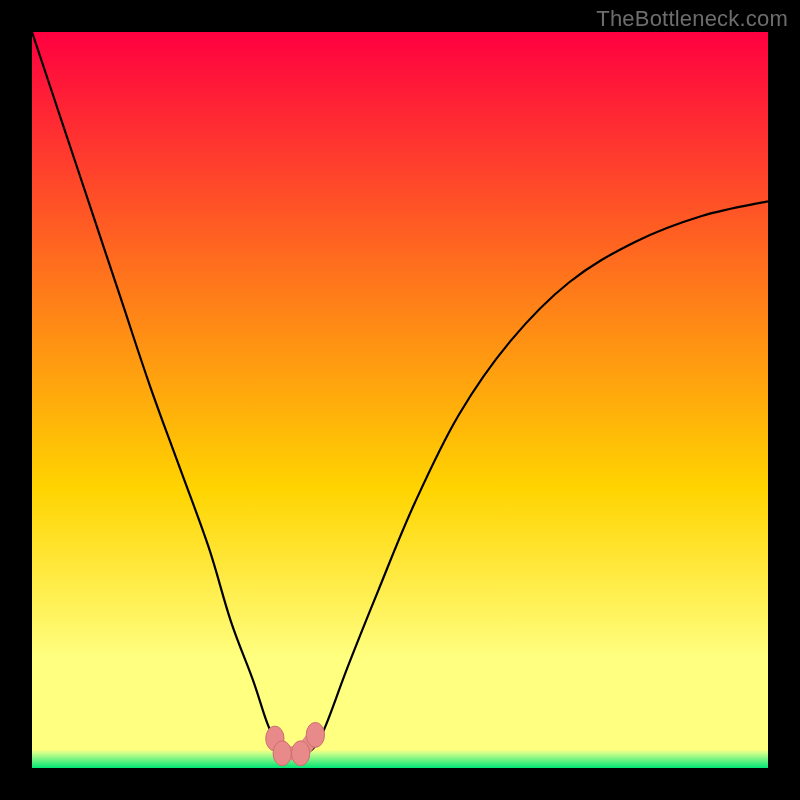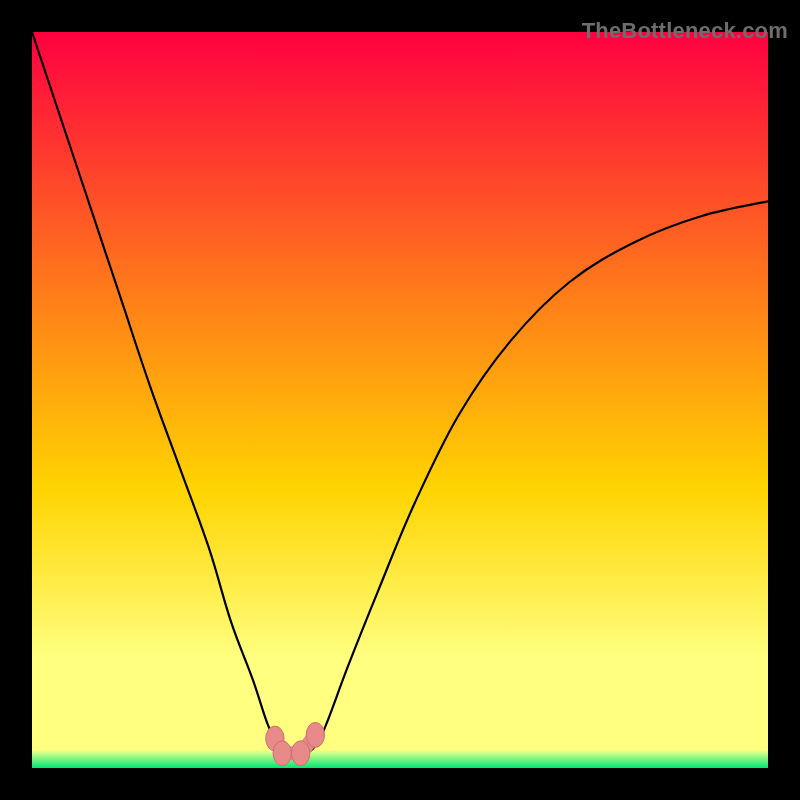--- a/index.html
+++ b/index.html
@@ -15,24 +15,23 @@
     width: 800px;
     height: 800px;
     background: #000;
   }
   .watermark {
     position: absolute;
     top: 6px;
     right: 12px;
     font-family: Arial, Helvetica, sans-serif;
     font-size: 22px;
-    font-weight: 700;
+    font-weight: 400;
     color: #6d6d6d;
     letter-spacing: 0.2px;
-    margin-top: 12px;
   }
   svg {
     position: absolute;
     left: 0;
     top: 0;
   }
 </style>
 </head>
 <body>
 <div class="stage">

